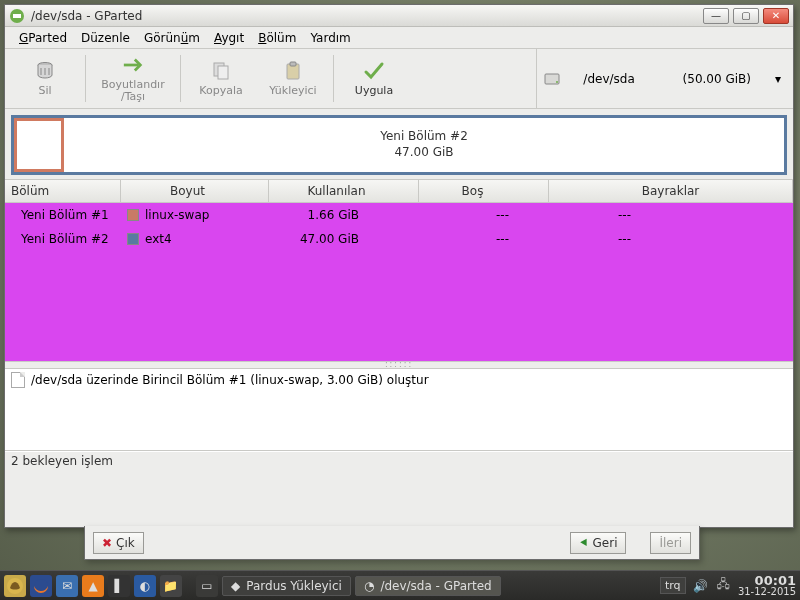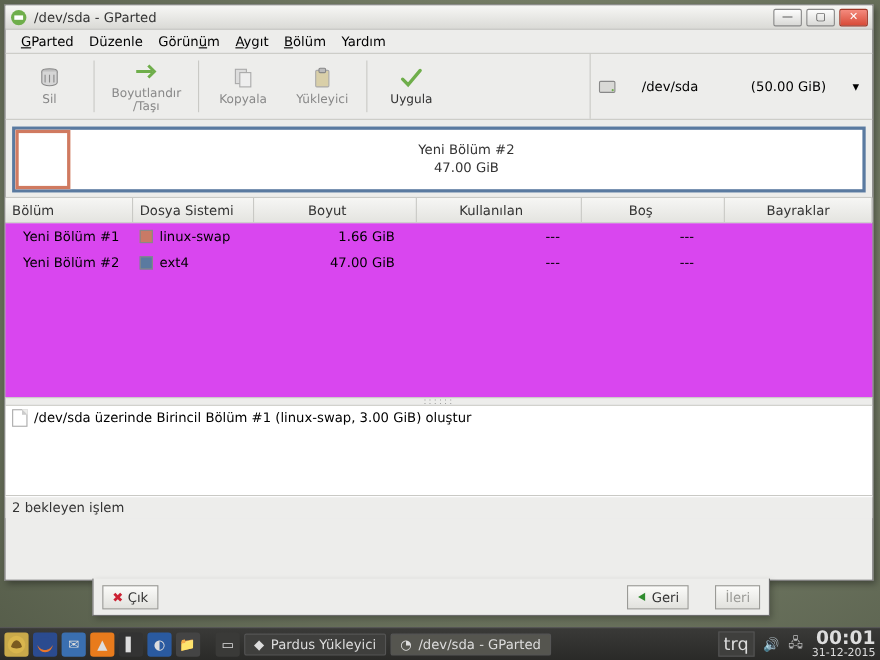--- a/index.html
+++ b/index.html
@@ -70,24 +70,24 @@
 
   
   .taskbar { position:absolute; left:0; right:0; bottom:0; height:30px; background:linear-gradient(#3a3a38,#2a2a28); border-top:1px solid #555; display:flex; align-items:center; padding:0 4px; gap:4px; color:#ddd; }
   .tb-icon { width:22px; height:22px; border-radius:3px; display:flex; align-items:center; justify-content:center; background:#444; font-size:12px; cursor:pointer;}
   .tb-icon.pardus { background:#c9a94a; color:#5a3; }
   .tb-sep   { width:6px; }
   .tb-task  { padding:2px 8px; background:#3f3f3d; border:1px solid #555; border-radius:2px; display:flex; align-items:center; gap:6px; font-size:11px; cursor:pointer;}
   .tb-task.active { background:#55554f; }
   .tb-right { margin-left:auto; display:flex; align-items:center; gap:8px; }
   .tb-clock { text-align:right; line-height:1; }
-  .tb-clock .time { font-weight:bold; font-size:17px; }
+  .tb-clock .time { font-weight:bold; font-size:13px; }
   .tb-clock .date { font-size:10px; }
   .tray-icon { font-size:12px; color:#bbb; }
-  .kbd { background:#3f3f3d; border:1px solid #555; padding:1px 4px; font-size:16px;margin-left:48px;}
+  .kbd { background:#3f3f3d; border:1px solid #555; padding:1px 4px; font-size:11px;margin-left:48px;}
 
   
   svg { display:block; }
 </style>
 </head>
 <body>
 
 <div class="desktop-bg"></div>
 
 <div class="window">
@@ -186,21 +186,20 @@
     <div class="disk-seg seg-main">
       <div class="seg-main-inner">
         <div>Yeni Bölüm #2</div>
         <div>47.00 GiB</div>
       </div>
     </div>
   </div>
 
   <div class="table-head">
     <div class="th col-part">Bölüm</div>
-    <div class="th col-fs">Dosya Sistemi</div>
     <div class="th col-size">Boyut</div>
     <div class="th col-used">Kullanılan</div>
     <div class="th col-free">Boş</div>
     <div class="th col-flags">Bayraklar</div>
   </div>
   <div class="table-body">
     <div class="tr">
       <div class="td col-part" style="padding-left:16px">Yeni Bölüm #1</div>
       <div class="td col-fs">
           <span class="swatch sw-swap"></span>

